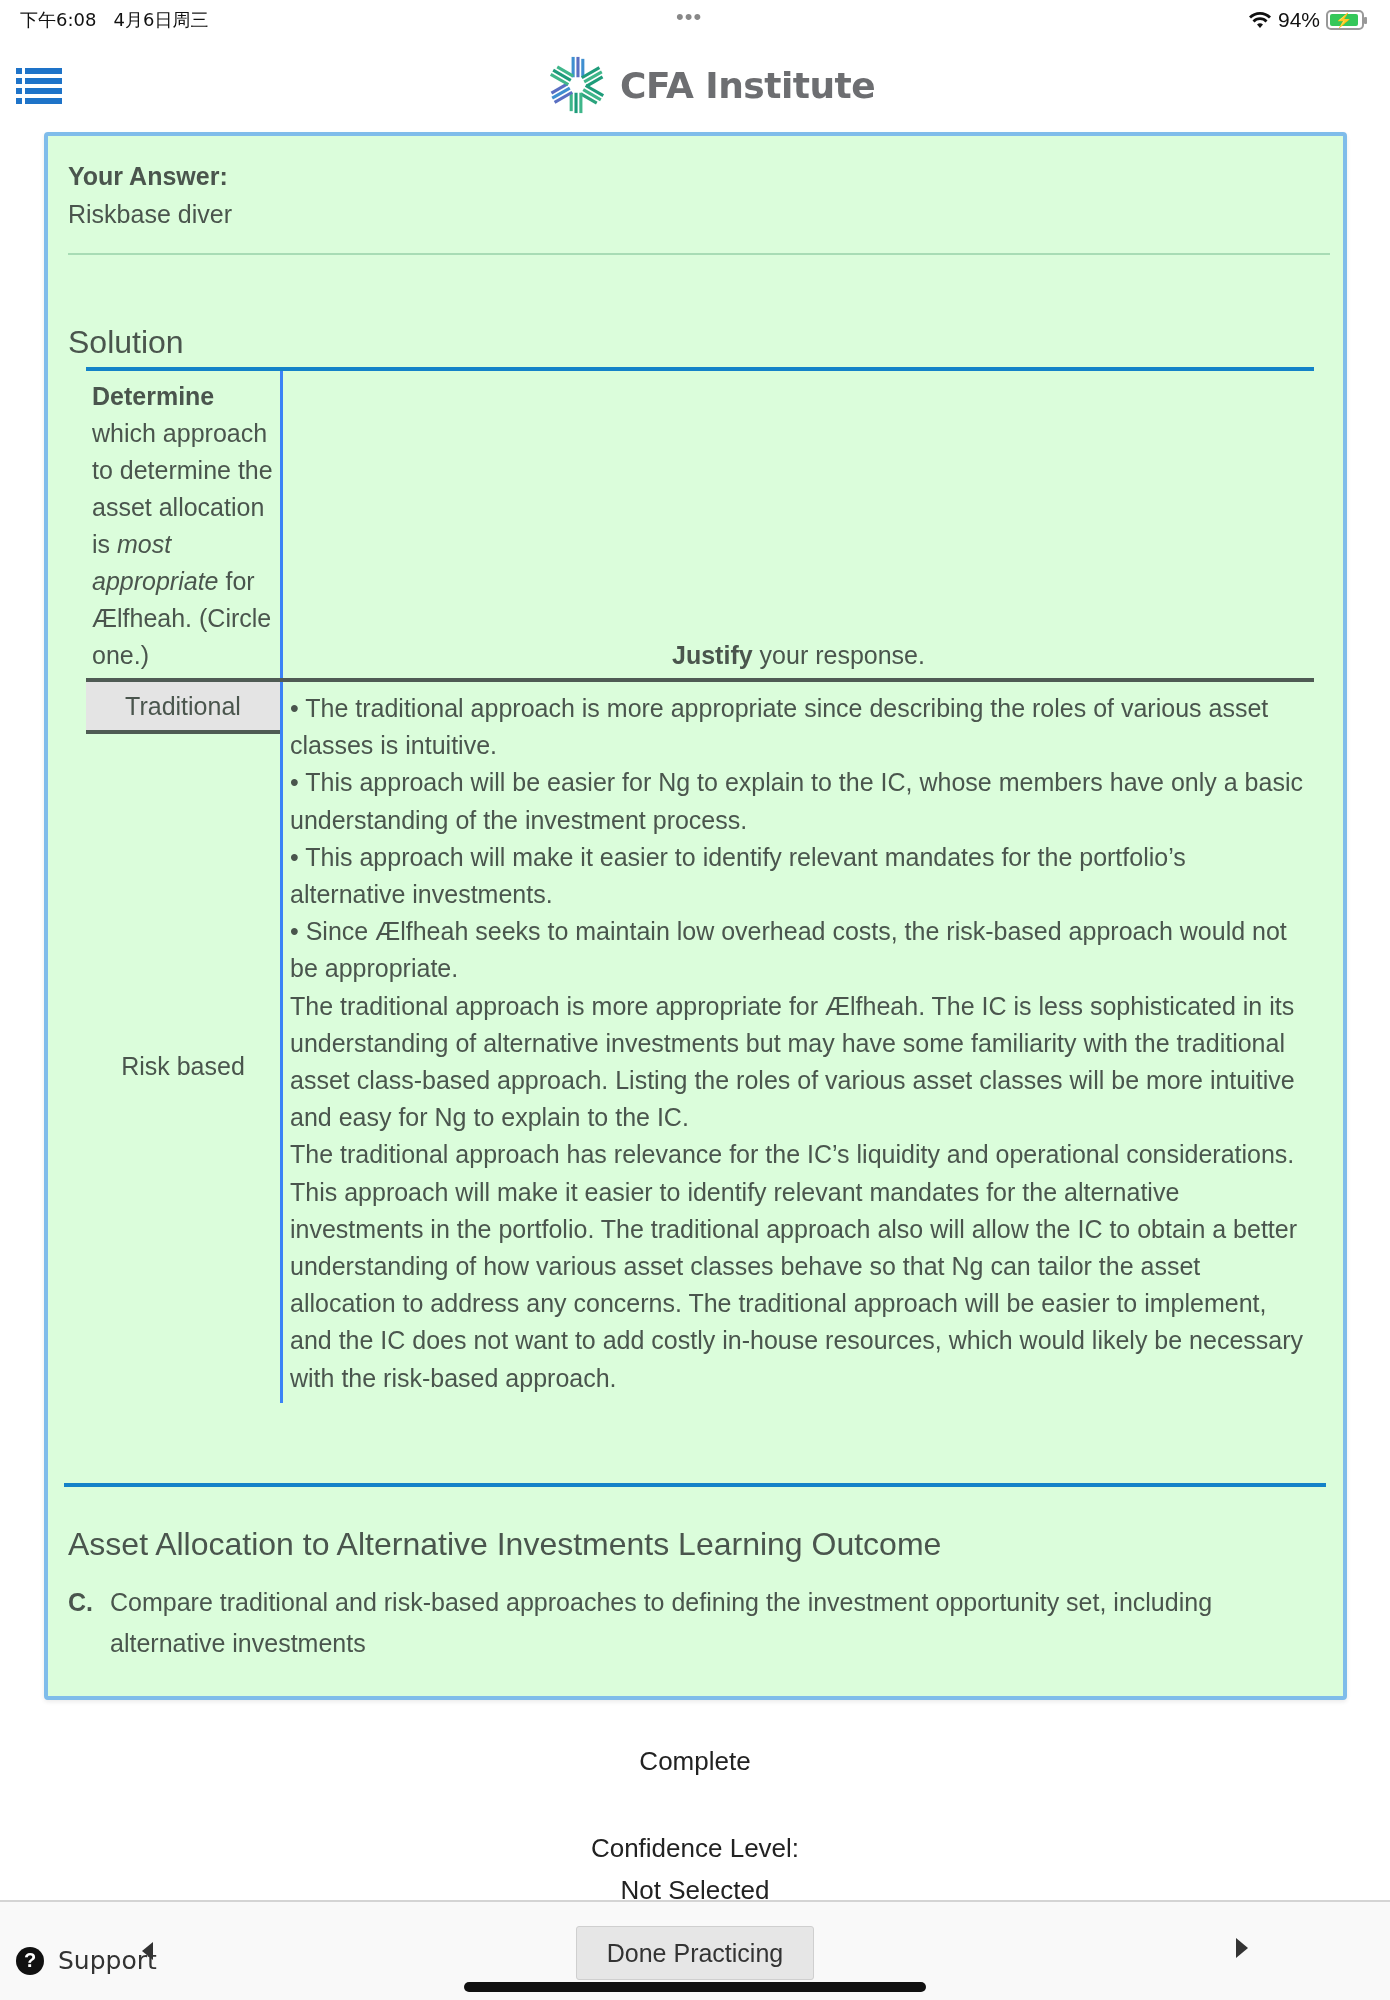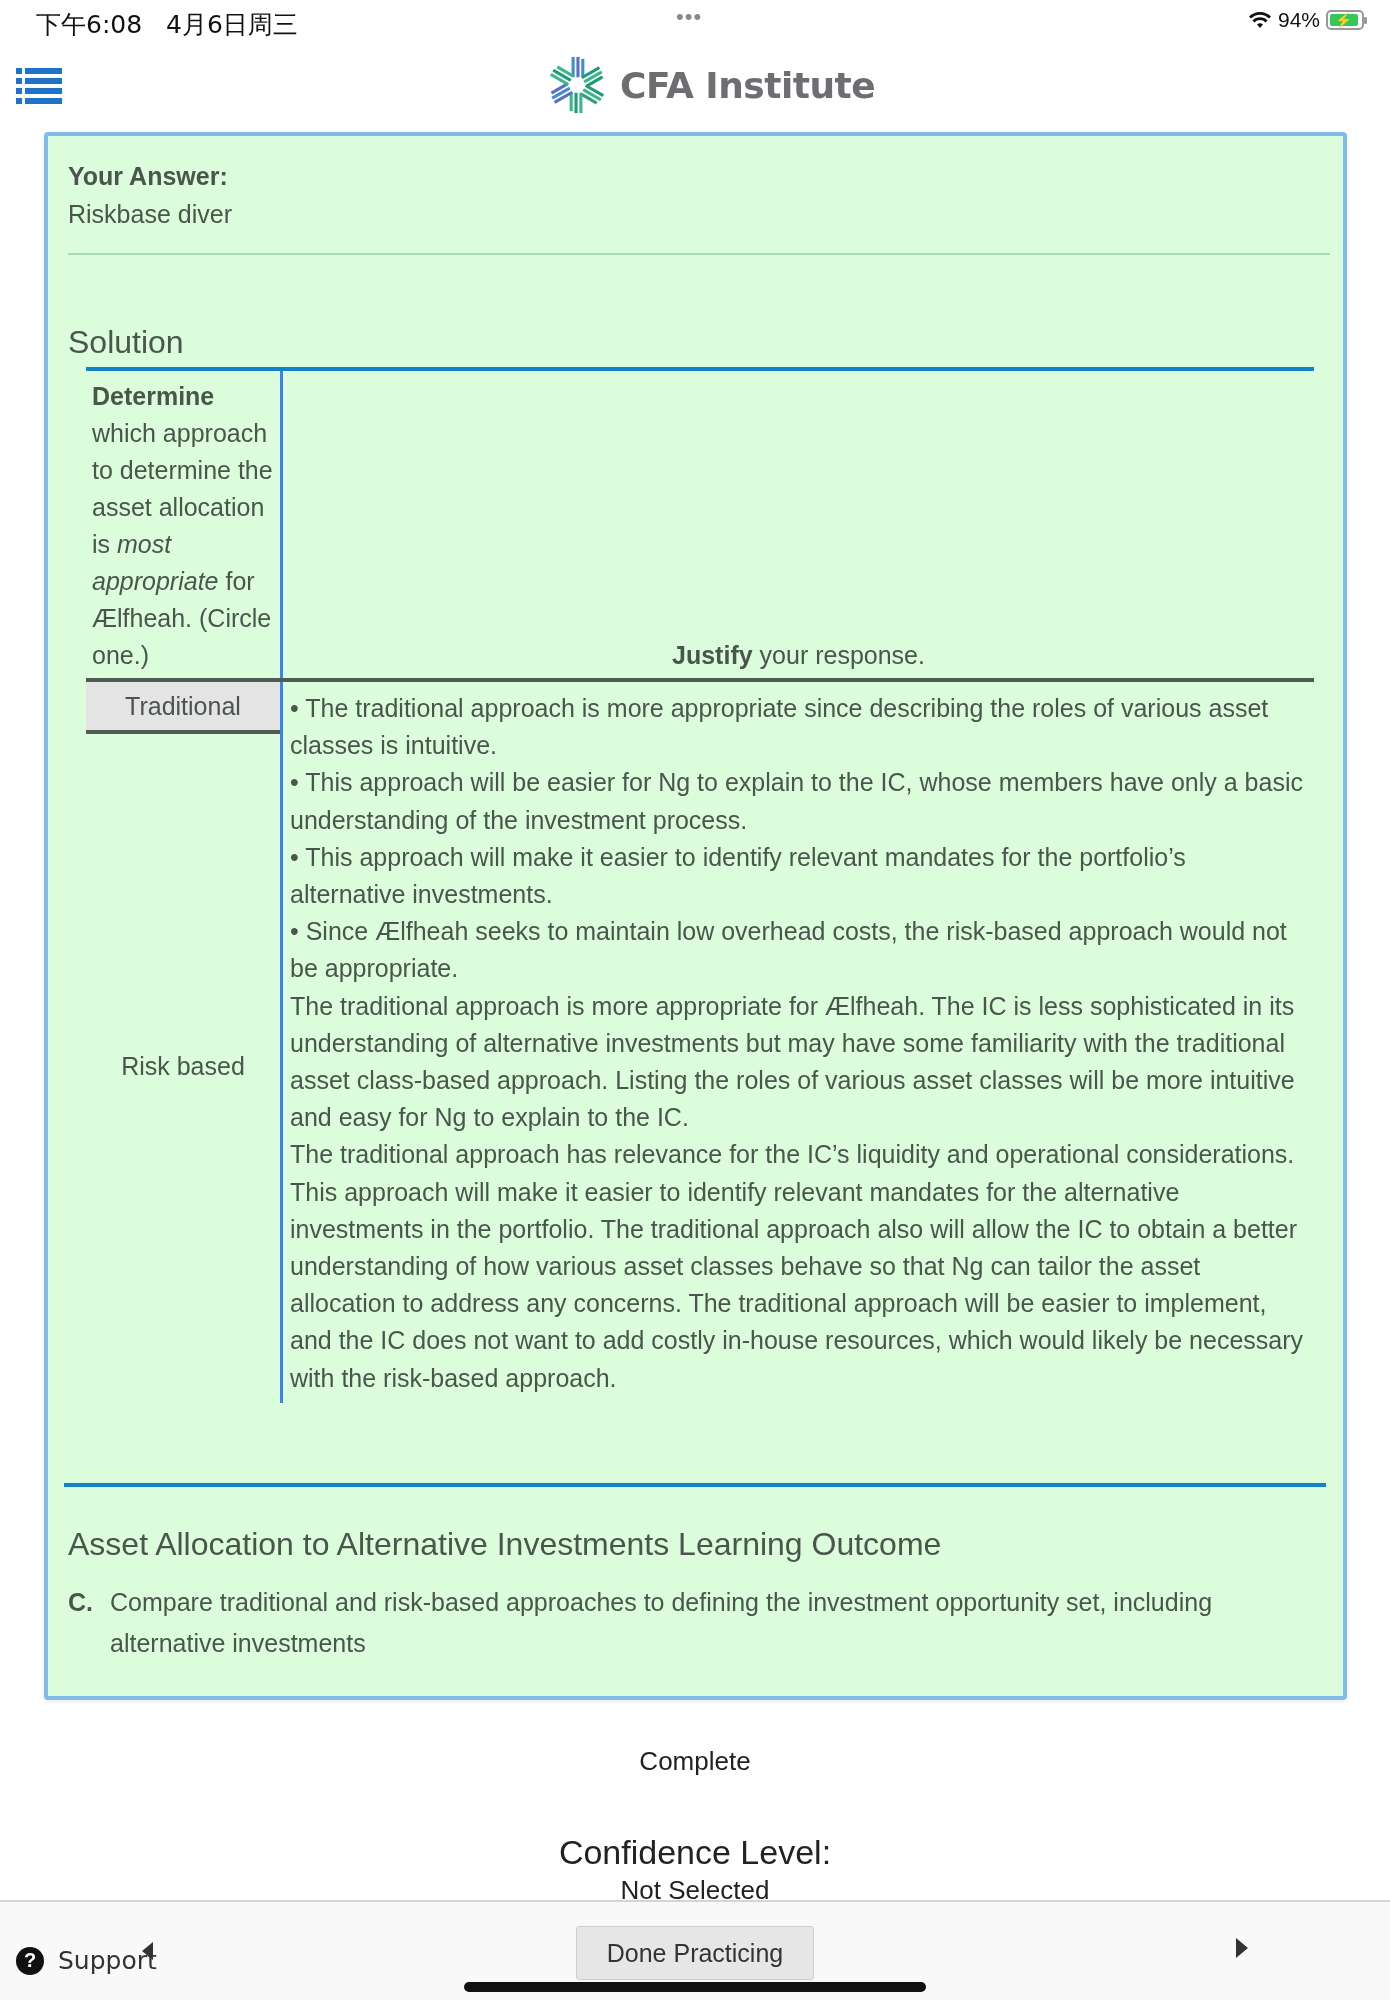--- a/index.html
+++ b/index.html
@@ -1,20 +1,20 @@
 <!DOCTYPE html>
 <html><head>
 <meta charset="utf-8">
 <style>
   * { box-sizing: border-box; margin: 0; padding: 0; }
   html, body { width: 1390px; height: 2000px; background: #ffffff; overflow: hidden; }
   body { position: relative; font-family: "Liberation Sans", sans-serif; color: #4a554d; }
 
   .status-bar { position: absolute; left: 0; top: 0; width: 1390px; height: 42px; }
-  .status-time { position: absolute; left: 36px; top: 8px; font-size: 25px; color: #111; font-family: "DejaVu Sans", sans-serif; }
+  .status-time { position: absolute; left: 20px; top: 8px; font-size: 18px; color: #111; font-family: "DejaVu Sans", sans-serif; }
   .status-dots { position: absolute; left: 676px; top: 4px; font-size: 22px; color: #888; letter-spacing: 1px; }
   .status-right { position: absolute; right: 26px; top: 8px; display: flex; align-items: center; gap: 6px; font-size: 21px; color: #111; justify-content: flex-end; }
   .battery { width: 38px; height: 20px; border: 2px solid #999; border-radius: 5px; position: relative; padding: 2px; }
   .battery .fill { width: 94%; height: 100%; background: #34c759; border-radius: 2px; display: flex; align-items: center; justify-content: center; color: #111; font-size: 14px; font-weight: bold; line-height: 1; }
   .battery::after { content: ""; position: absolute; right: -5px; top: 5px; width: 3px; height: 7px; background: #999; border-radius: 1px; }
 
   .header { position: absolute; left: 0; top: 42px; width: 1390px; height: 86px; }
   .menu-icon { position: absolute; left: 16px; top: 26px; width: 46px; height: 36px; cursor: pointer; }
   .menu-icon .row { display: flex; gap: 3px; height: 6px; margin-bottom: 4px; }
   .menu-icon .dot { width: 6px; height: 6px; background: #1e73c8; }
@@ -40,21 +40,21 @@
   .body-left { display: flex; flex-direction: column; }
   .opt-traditional { background: #e4e4e4; height: 52px; display: flex; align-items: center; justify-content: center; border-bottom: 4px solid #4f5b54; font-size: 25px; color: #4a554d; }
   .opt-risk { flex: 1; display: flex; align-items: center; justify-content: center; font-size: 25px; color: #4a554d; padding-bottom: 4px; }
   .t-bottom { position: absolute; left: 16px; top: 1347px; width: 1262px; height: 4px; background: #1482c8; }
 
   .lo-title { position: absolute; left: 20px; top: 1390px; font-size: 32px; color: #4a554d; }
   .lo-item { position: absolute; left: 20px; top: 1446px; width: 1260px; display: flex; font-size: 25px; line-height: 41px; color: #4a554d; }
   .lo-letter { width: 42px; font-weight: bold; flex-shrink: 0; }
 
   .complete { position: absolute; left: 0; width: 1390px; top: 1746px; text-align: center; font-size: 26px; color: #222; }
-  .confidence-label { position: absolute; left: 0; width: 1390px; top: 1833px; text-align: center; font-size: 34px; color: #222; }
+  .confidence-label { position: absolute; left: 0; width: 1390px; top: 1833px; text-align: center; font-size: 26px; color: #222; }
   .confidence-value { position: absolute; left: 0; width: 1390px; top: 1875px; text-align: center; font-size: 26px; color: #222; }
 
   .bottom-bar { position: absolute; left: 0; top: 1900px; width: 1390px; height: 100px; background: #f9f9f9; border-top: 2px solid #d4d4d4; }
   .support { position: absolute; left: 16px; top: 44px; display: flex; align-items: center; gap: 14px; cursor: pointer; }
   .help-icon { width: 28px; height: 28px; border-radius: 50%; background: #111; color: #fff; font-size: 20px; font-weight: bold; display: flex; align-items: center; justify-content: center; }
   .support-label { font-size: 25px; color: #333; font-family: "DejaVu Sans", sans-serif; }
   .prev-arrow { position: absolute; left: 142px; top: 40px; width: 0; height: 0; border-top: 9px solid transparent; border-bottom: 9px solid transparent; border-right: 11px solid #333; cursor: pointer; }
   .done-btn { position: absolute; left: 576px; top: 24px; width: 238px; height: 54px; background: #e6e6e6; border: 1px solid #cfcfcf; border-radius: 3px; font-size: 25px; color: #333; display: flex; align-items: center; justify-content: center; font-family: "Liberation Sans", sans-serif; cursor: pointer; }
   .next-arrow { position: absolute; left: 1236px; top: 36px; width: 0; height: 0; border-top: 10px solid transparent; border-bottom: 10px solid transparent; border-left: 12px solid #333; cursor: pointer; }
   .home-indicator { position: absolute; left: 464px; top: 80px; width: 462px; height: 10px; background: #111; border-radius: 5px; }

